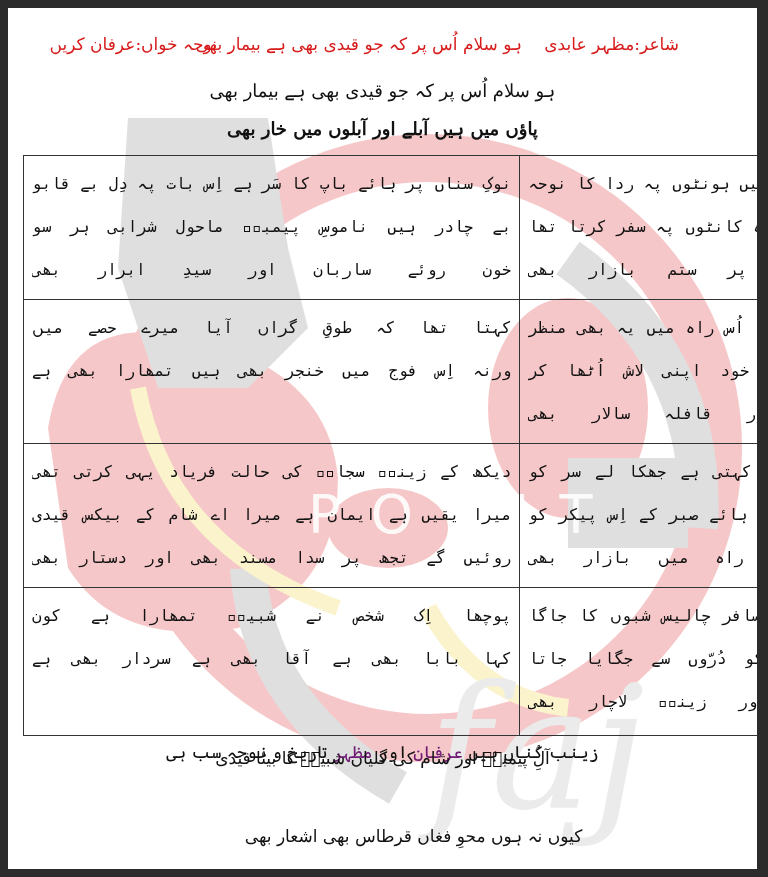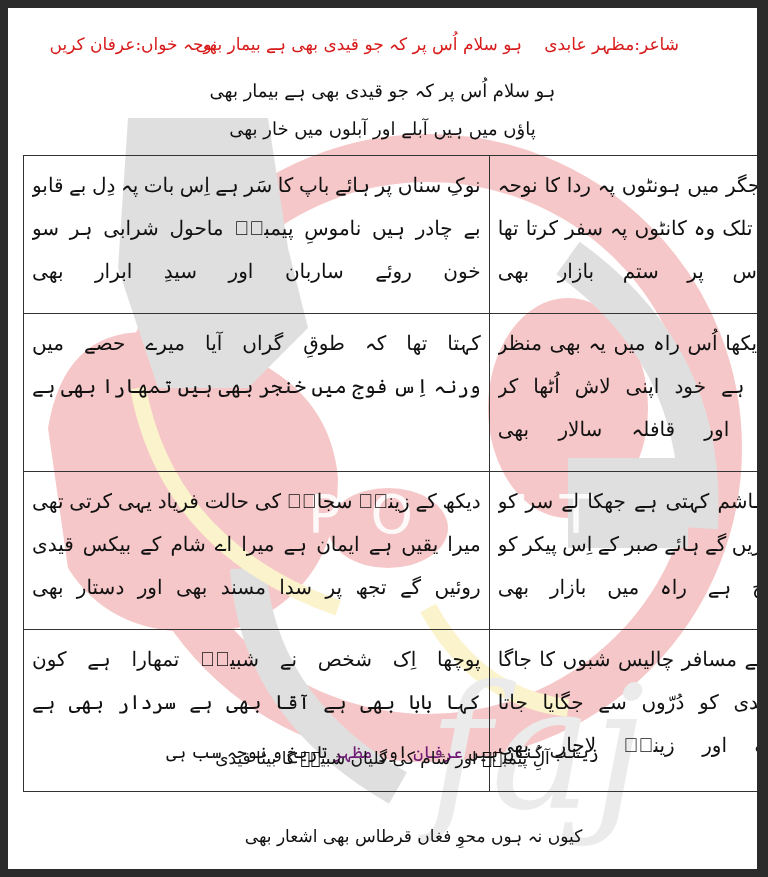--- a/index.html
+++ b/index.html
@@ -55,37 +55,37 @@
     .couplet {
       position: absolute;
       left: 0;
       width: 749px;
       text-align: center;
       font-size: 18px;
       font-family: "DejaVu Serif", serif;
       white-space: nowrap;
     }
     .c1 { top: 72px; }
-    .c2 { top: 110px; }
+    .c2 { top: 110px; font-weight: bold; }
     table.stanzas {
       position: absolute;
       left: 15px;
       top: 147px;
       width: 722px;
       border-collapse: collapse;
       direction: rtl;
     }
     table.stanzas td {
       border: 1.5px solid #333;
       width: 50%;
       vertical-align: top;
-      padding: 14px 8px 14px 8px;
+      padding: 14px 8px 0 8px;
       height: 128px;
-      font-family: Liberation Sans, sans-serif;
-      font-size: 20px;
+      font-family: Liberation Mono, monospace;
+      font-size: 16px;
     }
     table.stanzas tr.r1 td { height: 128px; }
     table.stanzas tr.r4 td { height: 133px; }
     .line {
       display: block;
       height: 43px;
       line-height: 30px;
       white-space: nowrap;
       overflow: hidden;
       text-align: justify;

